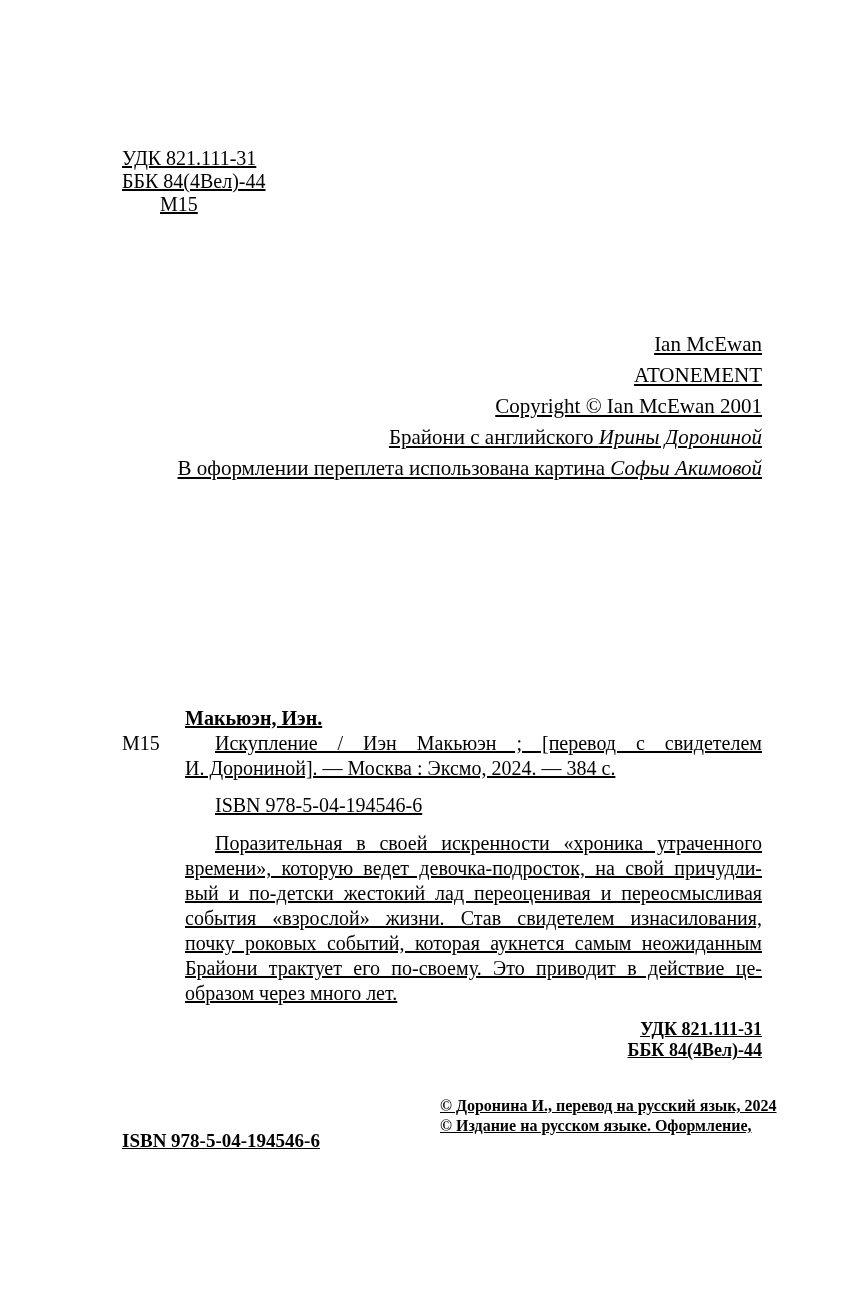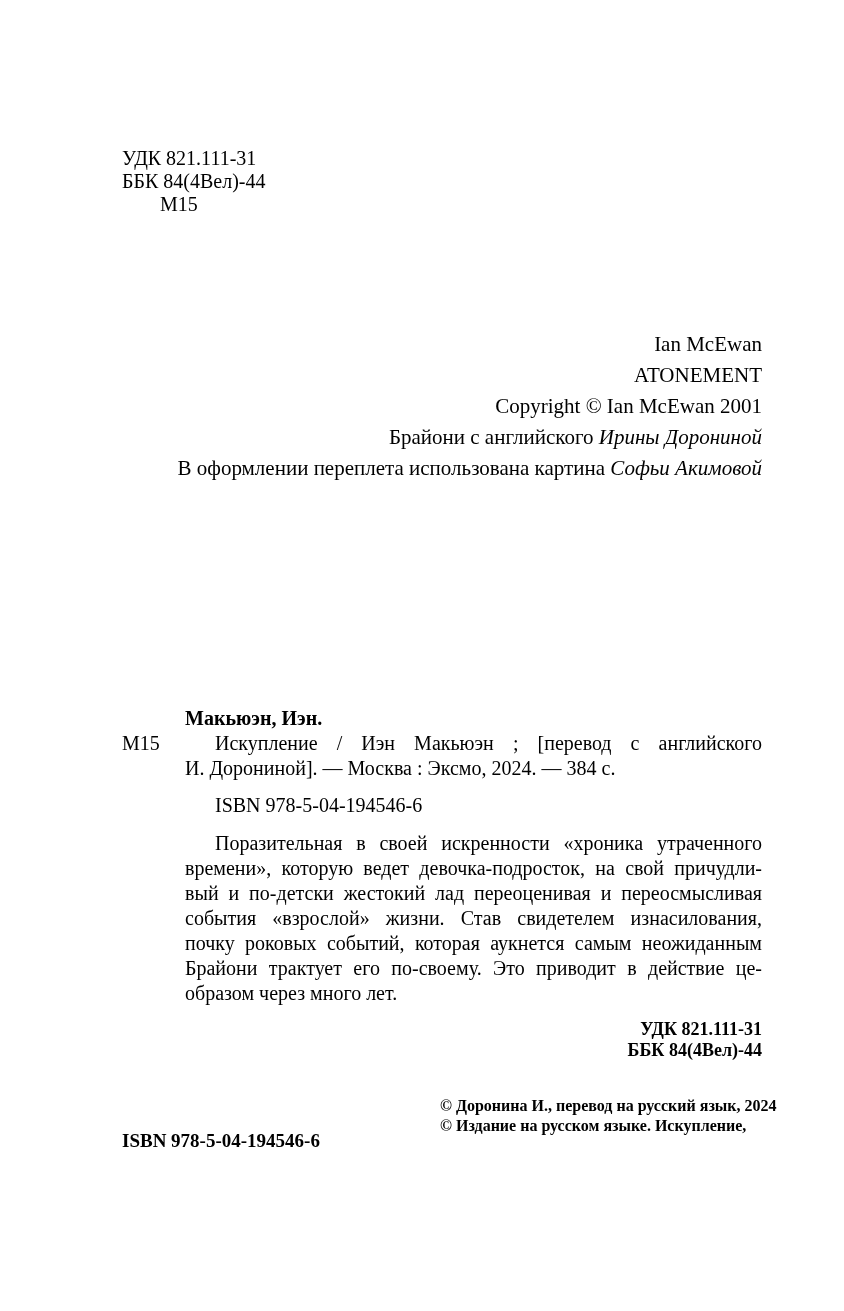--- a/index.html
+++ b/index.html
@@ -9,21 +9,21 @@
   }
   .page {
     position: relative;
     width: 844px;
     height: 1311px;
     background: #ffffff;
     color: #000000;
     font-family: "Liberation Serif", serif;
     overflow: hidden;
   }
-  .abs { position: absolute; }
+  .abs { position: absolute; text-decoration: underline; }
 
   
   .top-codes {
     left: 122px;
     top: 147px;
     font-size: 20px;
     line-height: 23px;
     white-space: nowrap;
   }
   .top-codes .author-sign { padding-left: 38px; }
@@ -135,21 +135,21 @@
     <div>Copyright © Ian McEwan 2001</div>
     <div><span>Брайони с английского </span><span class="it">Ирины Дорониной</span></div>
     <div><span>В оформлении переплета использована картина </span><span class="it">Софьи Акимовой</span></div>
   </div>
 
   <div class="abs card">
     <div class="card-head">Макьюэн, Иэн.</div>
     <div class="card-body">
       <div class="card-code">М15</div>
       <div class="card-desc">
-          <div>Искупление / Иэн Макьюэн ; [перевод с английского</div>
+          <div>Искупление / Иэн Макьюэн ; [перевод с свидетелем</div>
           <div>И. Дорониной]. — Москва : Эксмо, 2024. — 384 с.</div>
         </div>
     </div>
     <div class="card-isbn">ISBN 978-5-04-194546-6</div>
   </div>
 
   <div class="abs annotation">
       <div>Поразительная в своей искренности «хроника утраченного</div>
       <div>времени», которую ведет девочка-подросток, на свой причудли-</div>
       <div>вый и по-детски жестокий лад переоценивая и переосмысливая</div>
@@ -159,18 +159,18 @@
       <div>образом через много лет.</div>
     </div>
 
   <div class="abs right-codes">
     <div>УДК 821.111-31</div>
     <div>ББК 84(4Вел)-44</div>
   </div>
 
   <div class="abs copyright-block">
     <div>© Доронина И., перевод на русский язык, 2024</div>
-    <div>© Издание на русском языке. Искупление,</div>
+    <div>© Издание на русском языке. Оформление,</div>
   </div>
 
   <div class="abs bottom-isbn">ISBN 978-5-04-194546-6</div>
 
 </div>
 
 </body></html>

